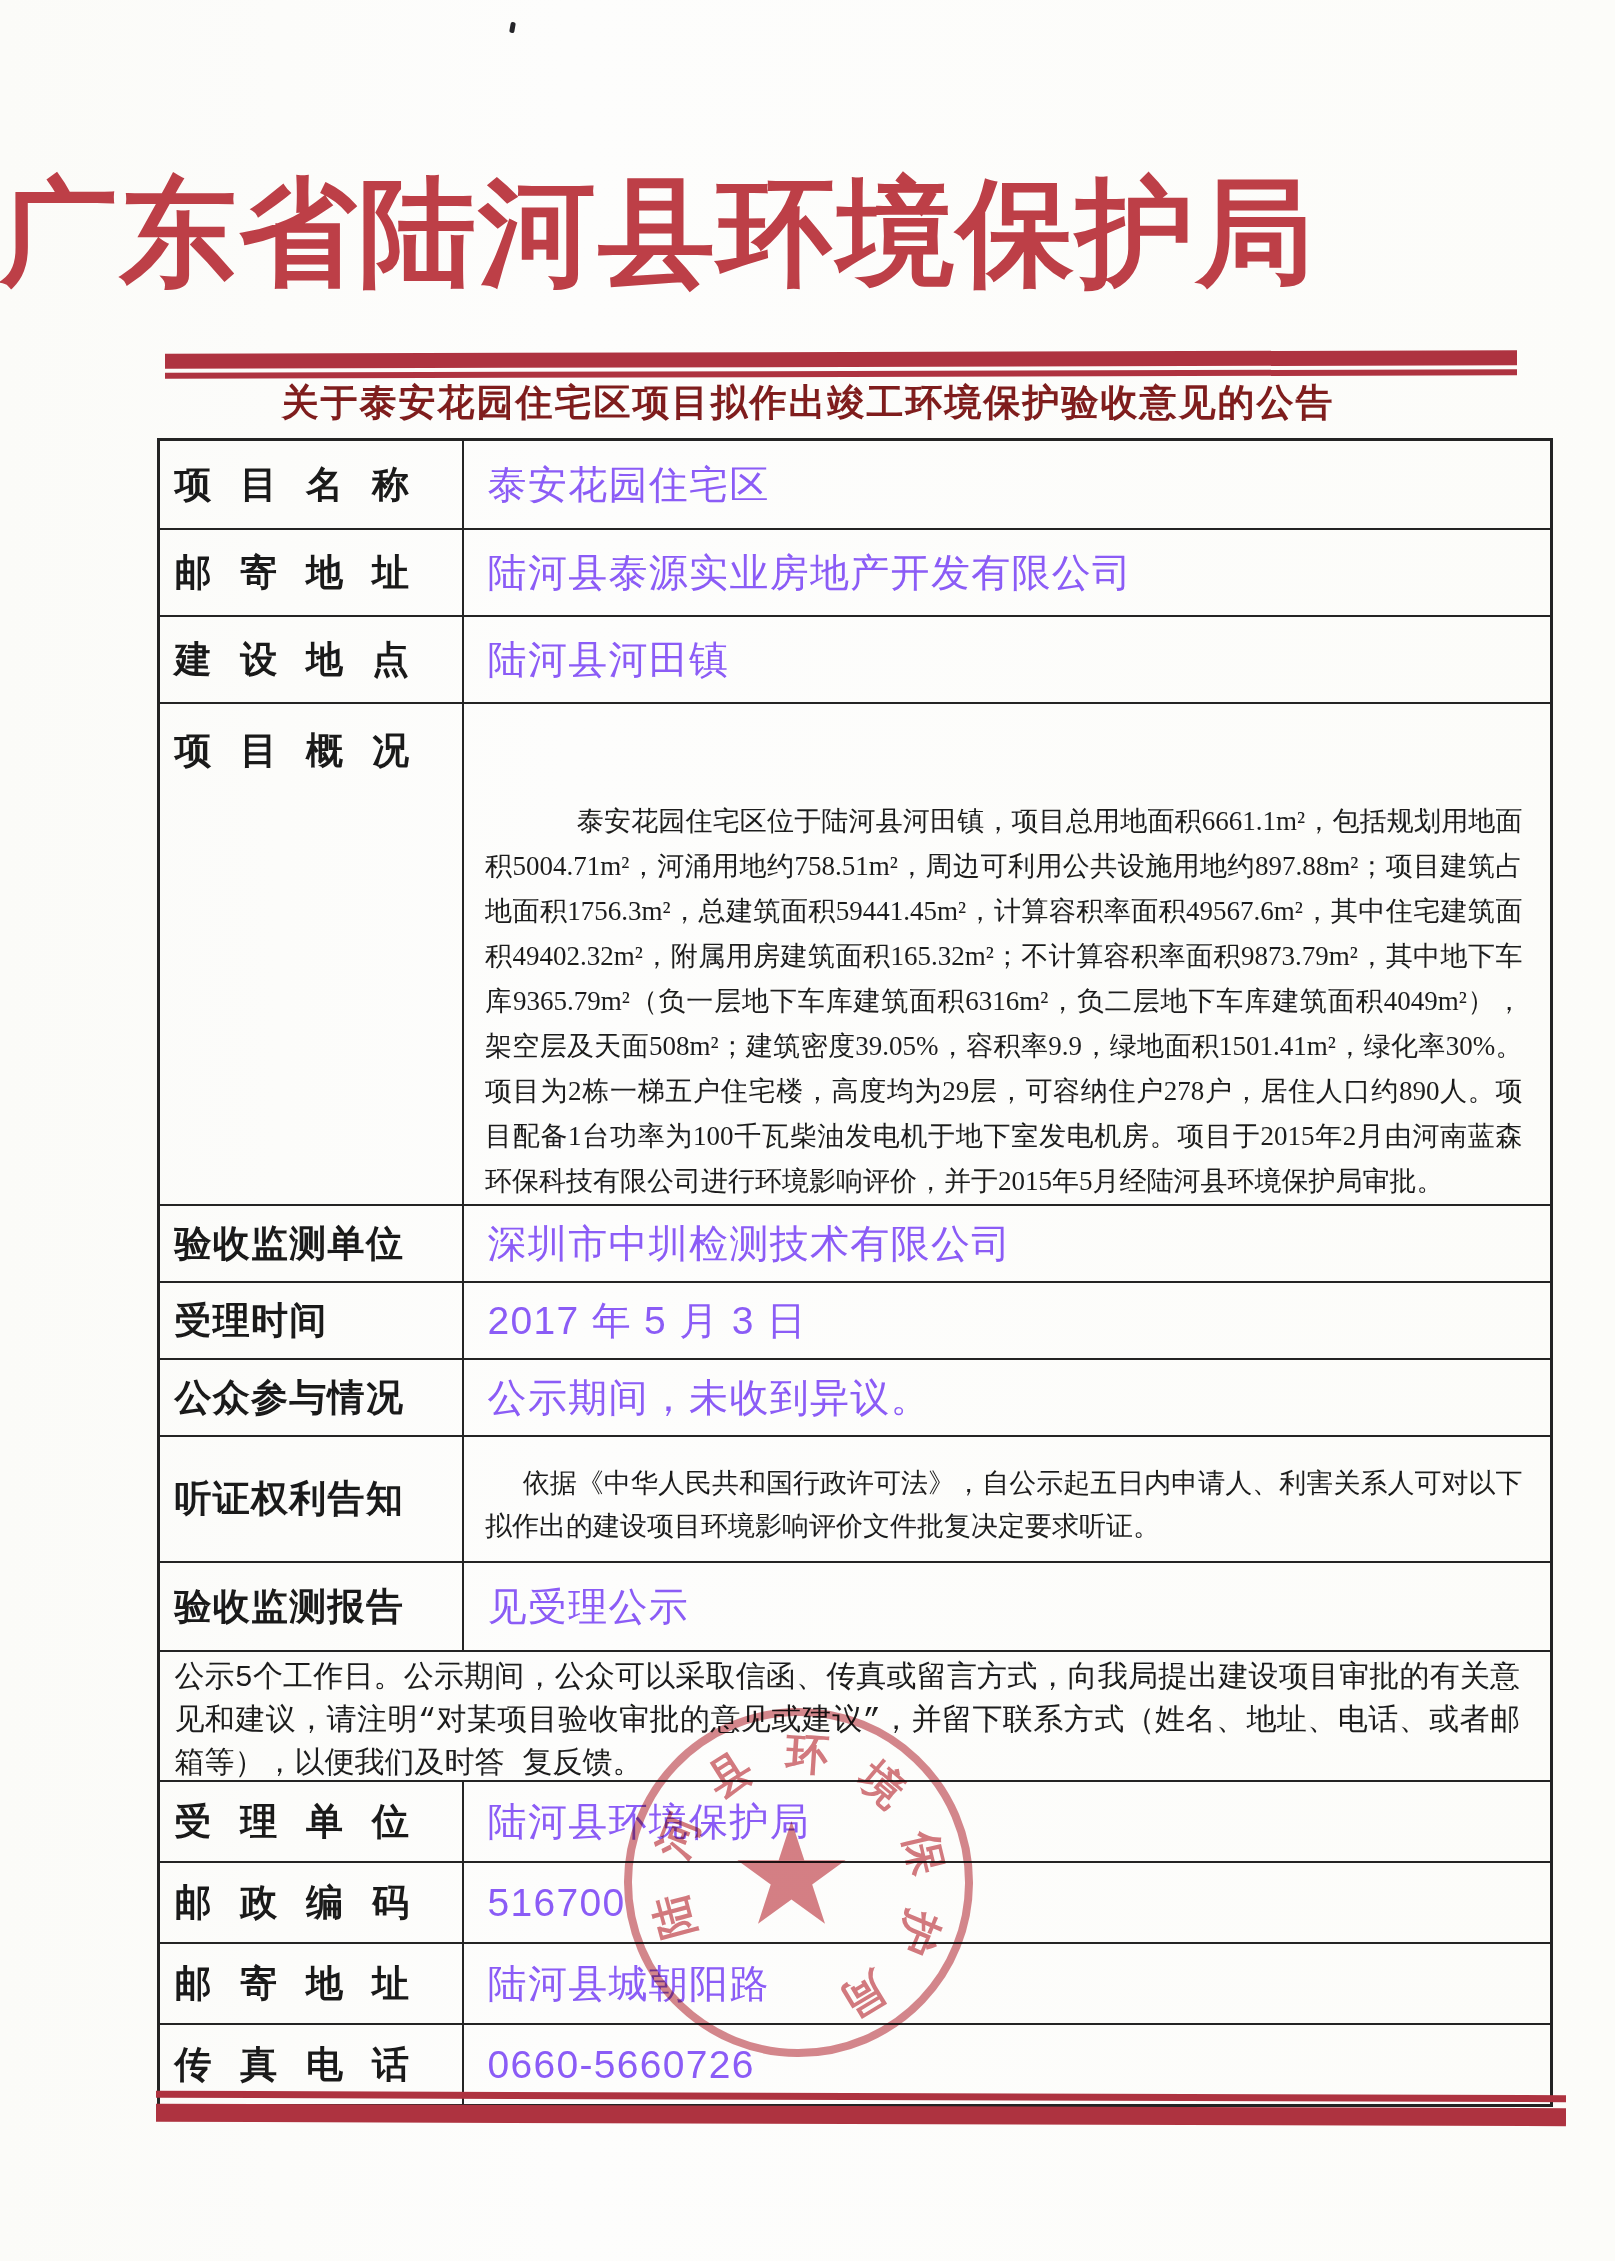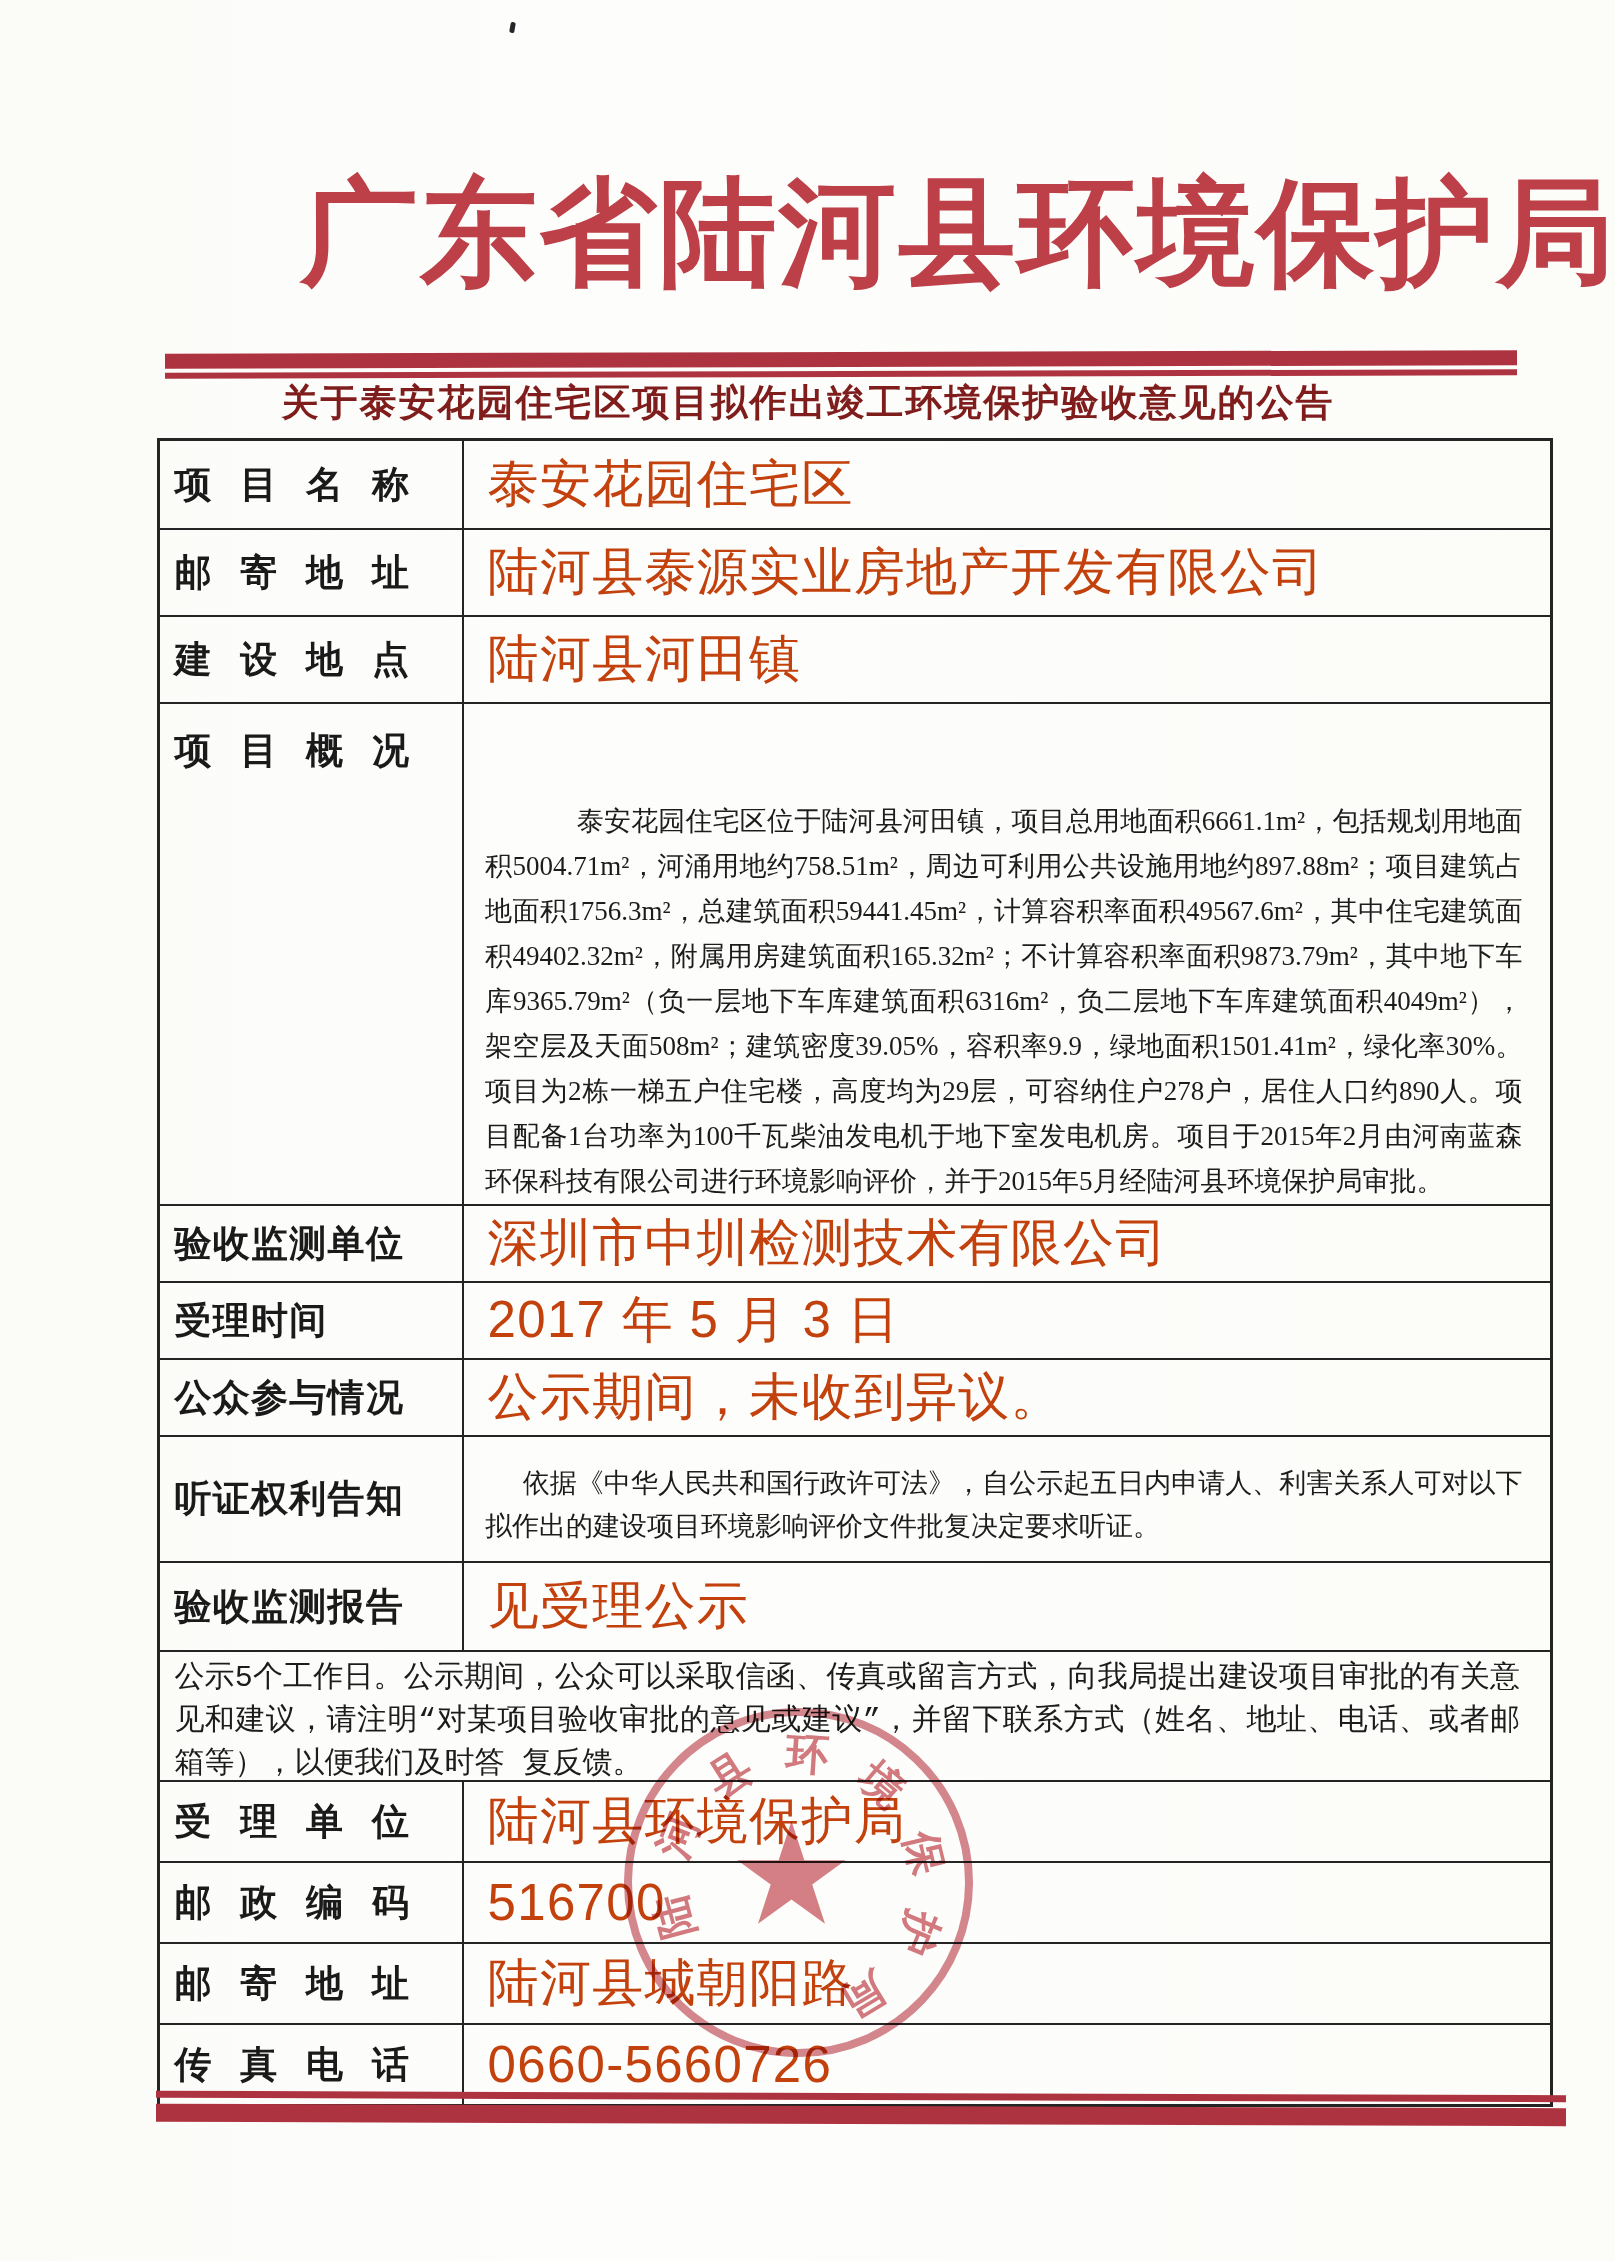--- a/index.html
+++ b/index.html
@@ -5,21 +5,21 @@
   html,body{margin:0;padding:0;}
   body{
     width:1616px;height:2261px;overflow:hidden;position:relative;
     background:linear-gradient(90deg,#fbfbf8 0%,#fdfdfc 35%,#fcfcf9 100%);
     font-family:"Liberation Sans","DejaVu Sans",sans-serif;
     color:#171717;
   }
   .speck{position:absolute;left:510px;top:22px;width:4.6px;height:11px;background:#26262a;border-radius:2px;transform:rotate(10deg);}
   
   .agency-title{
-    position:absolute;top:165px;left:0;width:100%;text-align:right;
+    position:absolute;top:165px;left:0;width:100%;text-align:left;
     font-family:"Liberation Serif","DejaVu Serif",serif;font-weight:bold;
     font-size:117px;line-height:138px;color:#bd3f47;letter-spacing:2.6px;white-space:nowrap;
   }
   .rule{position:absolute;left:165px;width:1352px;background:#ae3340;}
   .rule-thick{top:352px;height:15px;transform:rotate(-0.15deg);}
   .rule-thin{top:371px;height:5.9px;transform:rotate(-0.15deg);}
   .notice-title{
     position:absolute;top:378px;left:0;width:100%;text-align:center;
     font-weight:bold;font-size:37px;color:#7f1d1d;letter-spacing:2px;white-space:nowrap;
   }
@@ -39,21 +39,21 @@
   .h124{height:81px;}
   .lab{
     flex:0 0 304px;width:304px;box-sizing:border-box;align-self:stretch;
     border-right:2.6px solid #242424;display:flex;align-items:center;
     padding-left:14.4px;font-size:37px;font-weight:600;letter-spacing:1.3px;color:#1a1a1a;white-space:nowrap;
   }
   .hpara .lab{align-items:flex-start;padding-top:22px;}
   .spread{letter-spacing:0.78em;}
   .val{
     flex:1;display:flex;align-items:center;box-sizing:border-box;
-    padding:0 19.7px 0 23.6px;font-size:51px;font-weight:500;letter-spacing:1.3px;color:#c2410c;
+    padding:0 19.7px 0 23.6px;font-size:39px;font-weight:500;letter-spacing:1.3px;color:#8b5cf6;
   }
   .valpara{
     display:block;font-family:"Liberation Serif","DejaVu Serif",serif;
     font-size:27px;line-height:45px;font-weight:400;letter-spacing:0;
     padding:13px 27.5px 0 21px;color:#1c1c1c;text-align:justify;
   }
   .hpara .valpara{text-indent:3.4em;}
   .h192 .valpara{text-indent:1.4em;line-height:43px;padding-top:11.8px;}
   .notecell{
     flex:1;box-sizing:border-box;font-family:Liberation Mono, monospace;

